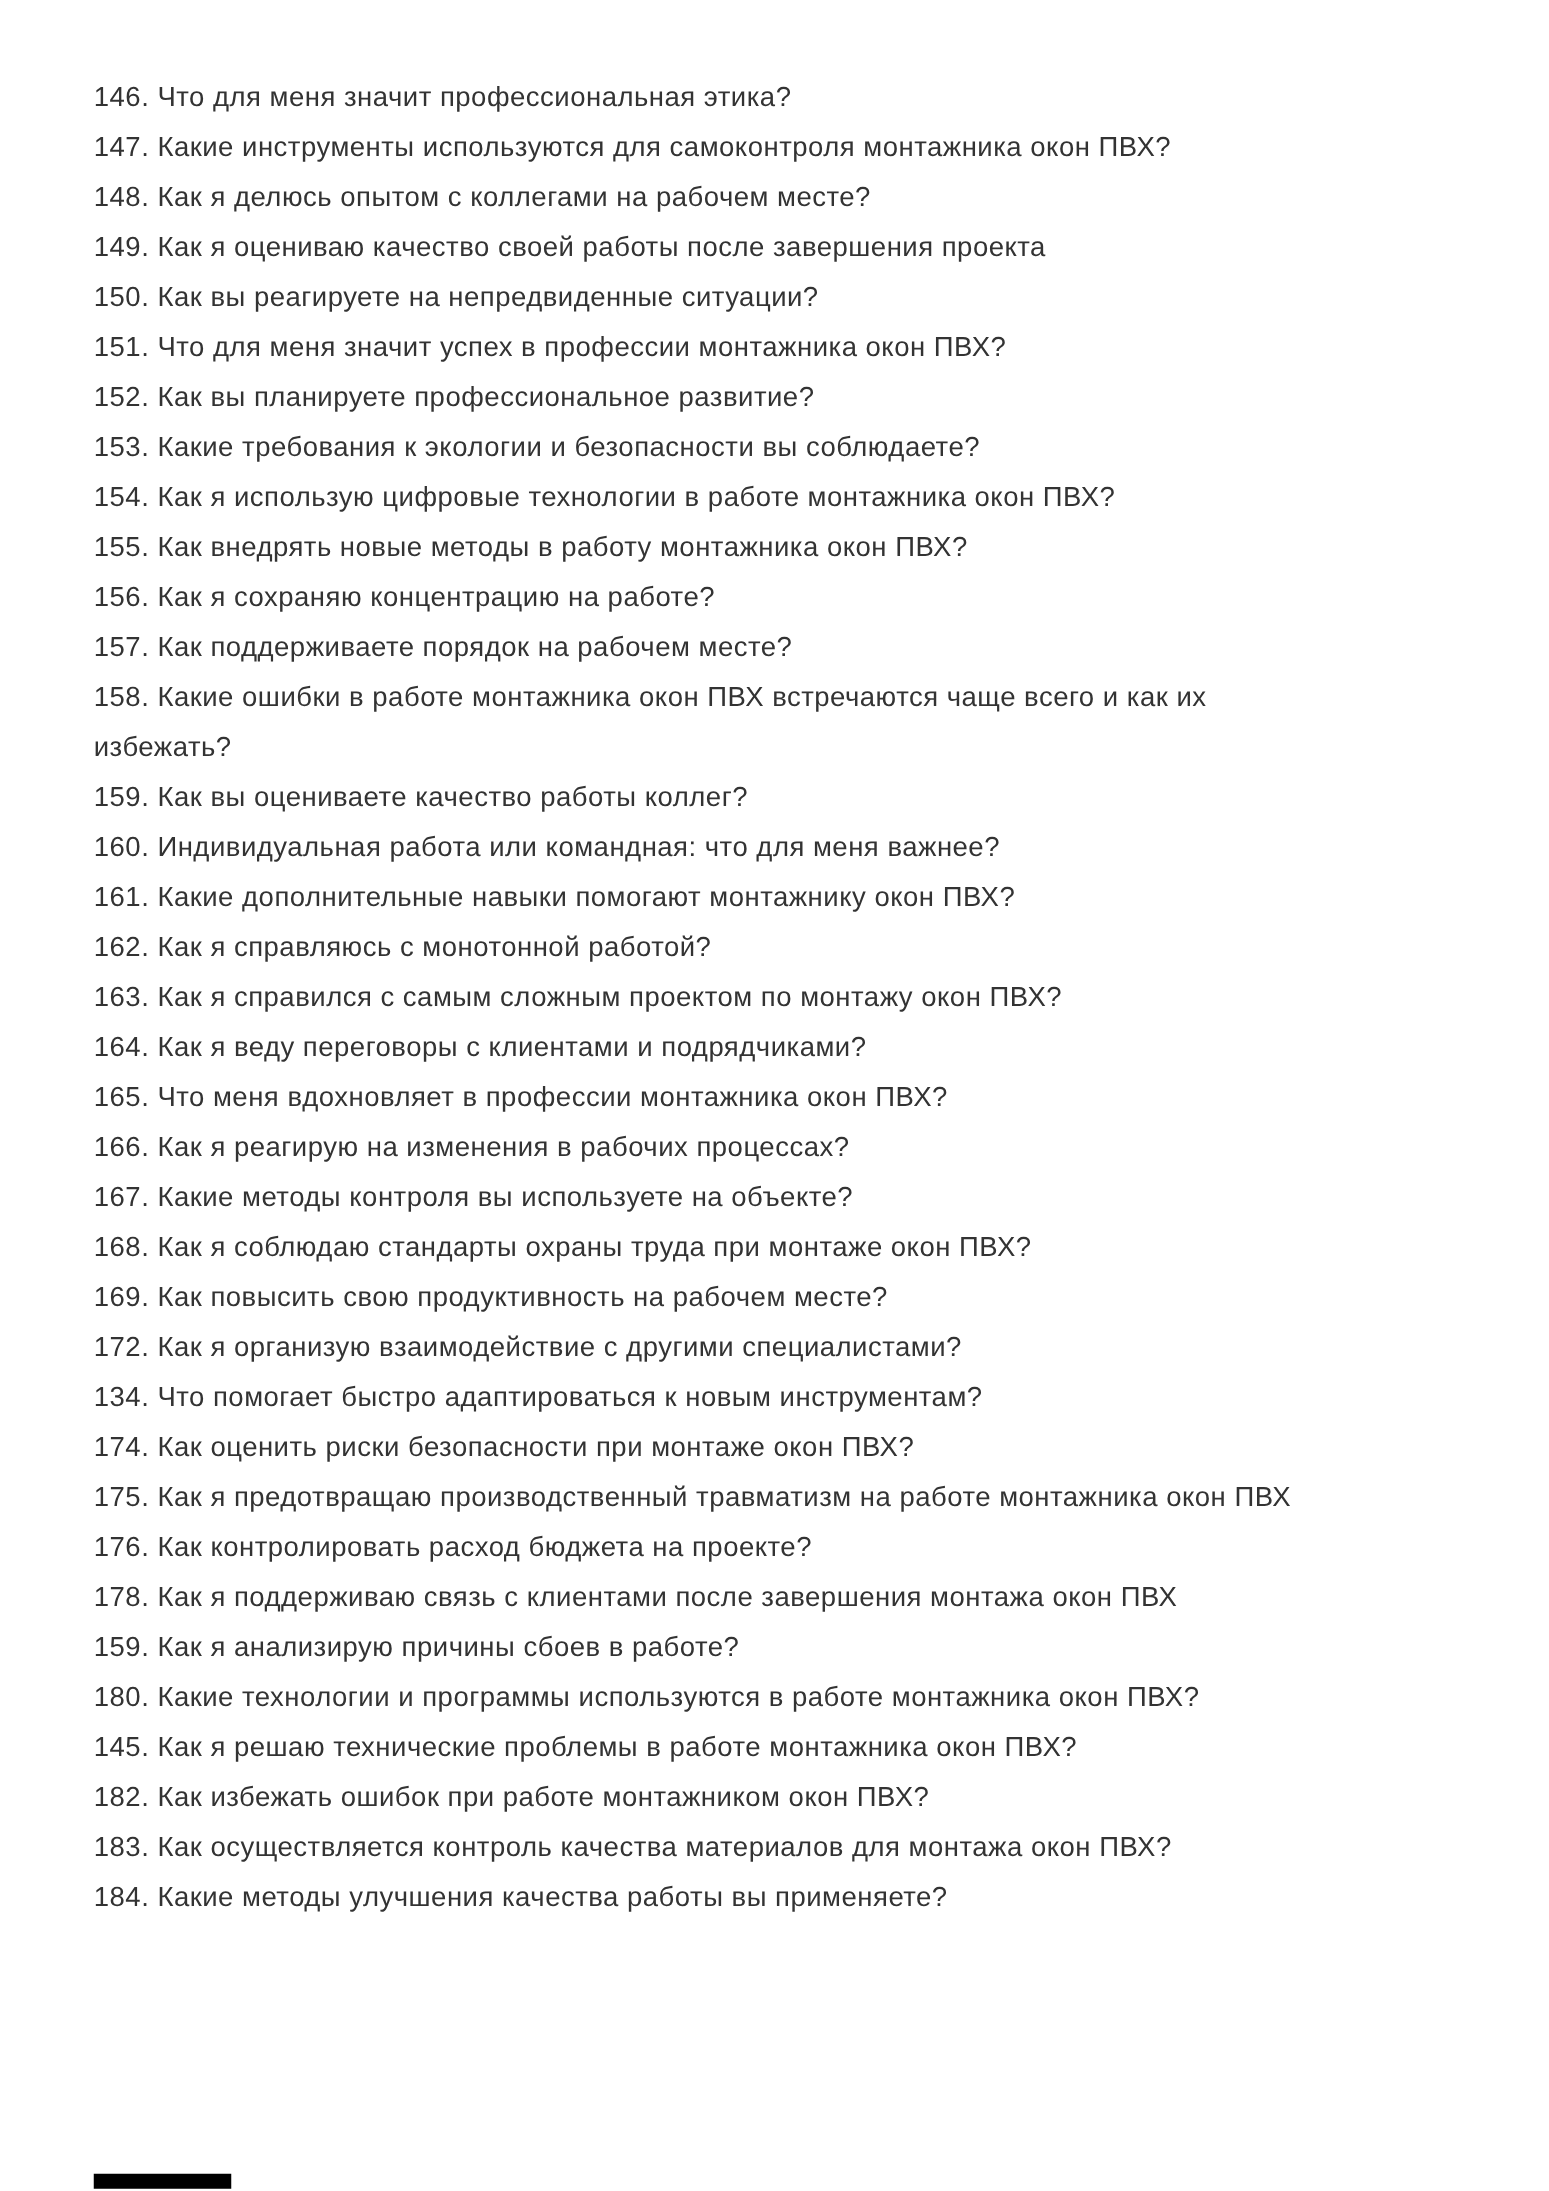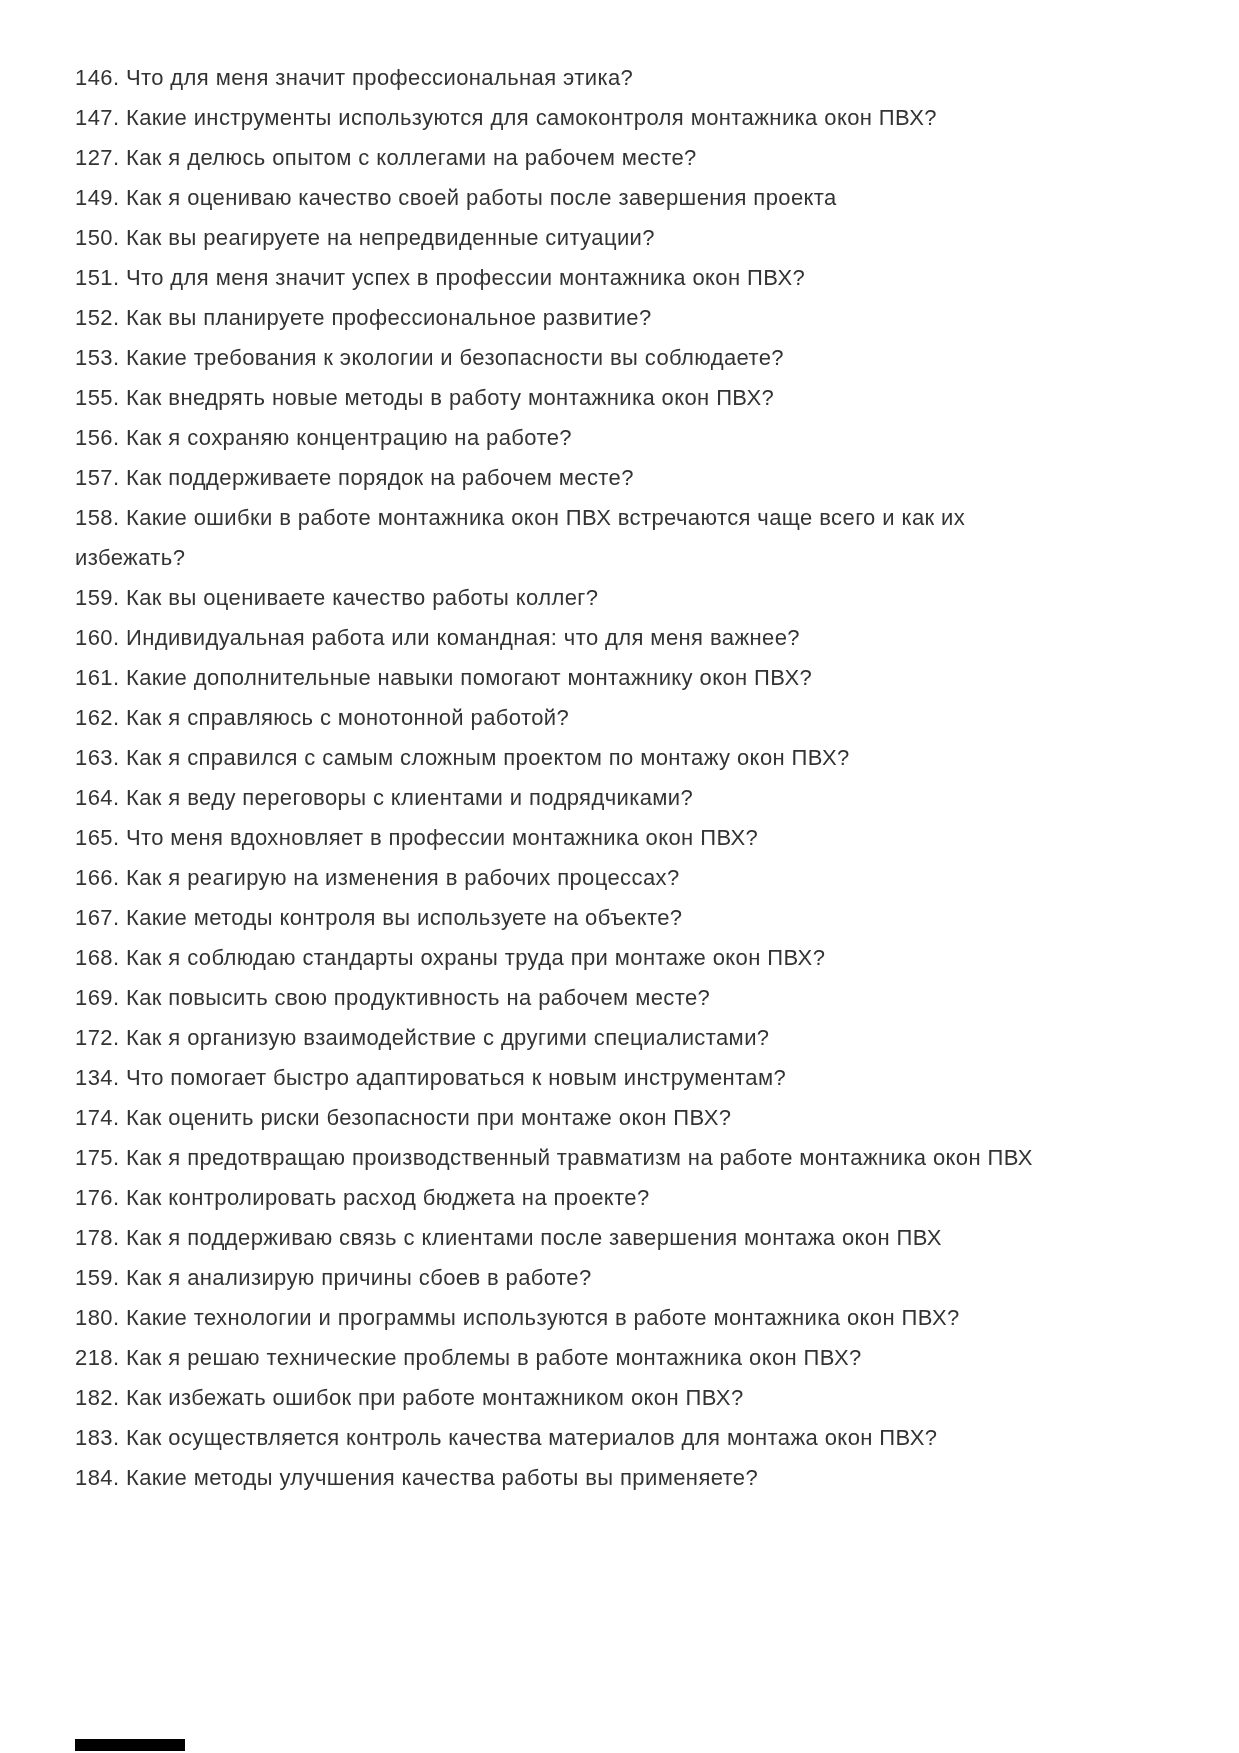--- a/index.html
+++ b/index.html
@@ -43,26 +43,27 @@
     background: #000000;
   }
 </style>
 </head>
 <body style="background: rgb(255, 255, 255);">
 
 <div class="page">
   <main class="question-list" style="color: rgb(51, 51, 51);">
       <div class="line"><span class="item-number">146.</span><span>&nbsp;Что для меня значит профессиональная этика?</span></div>
       <div class="line"><span class="item-number">147.</span><span>&nbsp;Какие инструменты используются для самоконтроля монтажника окон ПВХ?</span></div>
-      <div class="line"><span class="item-number">127.</span><span>&nbsp;Как я делюсь опытом с коллегами на рабочем месте?</span></div>
+      <div class="line"><span class="item-number">148.</span><span>&nbsp;Как я делюсь опытом с коллегами на рабочем месте?</span></div>
       <div class="line"><span class="item-number">149.</span><span>&nbsp;Как я оцениваю качество своей работы после завершения проекта</span></div>
       <div class="line"><span class="item-number">150.</span><span>&nbsp;Как вы реагируете на непредвиденные ситуации?</span></div>
       <div class="line"><span class="item-number">151.</span><span>&nbsp;Что для меня значит успех в профессии монтажника окон ПВХ?</span></div>
       <div class="line"><span class="item-number">152.</span><span>&nbsp;Как вы планируете профессиональное развитие?</span></div>
       <div class="line"><span class="item-number">153.</span><span>&nbsp;Какие требования к экологии и безопасности вы соблюдаете?</span></div>
+      <div class="line"><span class="item-number">154.</span><span>&nbsp;Как я использую цифровые технологии в работе монтажника окон ПВХ?</span></div>
       <div class="line"><span class="item-number">155.</span><span>&nbsp;Как внедрять новые методы в работу монтажника окон ПВХ?</span></div>
       <div class="line"><span class="item-number">156.</span><span>&nbsp;Как я сохраняю концентрацию на работе?</span></div>
       <div class="line"><span class="item-number">157.</span><span>&nbsp;Как поддерживаете порядок на рабочем месте?</span></div>
       <div class="line"><span class="item-number">158.</span><span>&nbsp;Какие ошибки в работе монтажника окон ПВХ встречаются чаще всего и как их</span></div>
       <div class="line"><span>избежать?</span></div>
       <div class="line"><span class="item-number">159.</span><span>&nbsp;Как вы оцениваете качество работы коллег?</span></div>
       <div class="line"><span class="item-number">160.</span><span>&nbsp;Индивидуальная работа или командная: что для меня важнее?</span></div>
       <div class="line"><span class="item-number">161.</span><span>&nbsp;Какие дополнительные навыки помогают монтажнику окон ПВХ?</span></div>
       <div class="line"><span class="item-number">162.</span><span>&nbsp;Как я справляюсь с монотонной работой?</span></div>
       <div class="line"><span class="item-number">163.</span><span>&nbsp;Как я справился с самым сложным проектом по монтажу окон ПВХ?</span></div>
@@ -73,19 +74,19 @@
       <div class="line"><span class="item-number">168.</span><span>&nbsp;Как я соблюдаю стандарты охраны труда при монтаже окон ПВХ?</span></div>
       <div class="line"><span class="item-number">169.</span><span>&nbsp;Как повысить свою продуктивность на рабочем месте?</span></div>
       <div class="line"><span class="item-number">172.</span><span>&nbsp;Как я организую взаимодействие с другими специалистами?</span></div>
       <div class="line"><span class="item-number">134.</span><span>&nbsp;Что помогает быстро адаптироваться к новым инструментам?</span></div>
       <div class="line"><span class="item-number">174.</span><span>&nbsp;Как оценить риски безопасности при монтаже окон ПВХ?</span></div>
       <div class="line"><span class="item-number">175.</span><span>&nbsp;Как я предотвращаю производственный травматизм на работе монтажника окон ПВХ</span></div>
       <div class="line"><span class="item-number">176.</span><span>&nbsp;Как контролировать расход бюджета на проекте?</span></div>
       <div class="line"><span class="item-number">178.</span><span>&nbsp;Как я поддерживаю связь с клиентами после завершения монтажа окон ПВХ</span></div>
       <div class="line"><span class="item-number">159.</span><span>&nbsp;Как я анализирую причины сбоев в работе?</span></div>
       <div class="line"><span class="item-number">180.</span><span>&nbsp;Какие технологии и программы используются в работе монтажника окон ПВХ?</span></div>
-      <div class="line"><span class="item-number">218.</span><span>&nbsp;Как я решаю технические проблемы в работе монтажника окон ПВХ?</span></div>
+      <div class="line"><span class="item-number">145.</span><span>&nbsp;Как я решаю технические проблемы в работе монтажника окон ПВХ?</span></div>
       <div class="line"><span class="item-number">182.</span><span>&nbsp;Как избежать ошибок при работе монтажником окон ПВХ?</span></div>
       <div class="line"><span class="item-number">183.</span><span>&nbsp;Как осуществляется контроль качества материалов для монтажа окон ПВХ?</span></div>
       <div class="line"><span class="item-number">184.</span><span>&nbsp;Какие методы улучшения качества работы вы применяете?</span></div>
     </main>
   <div class="footer-bar" style="background: rgb(0, 0, 0);"></div>
 </div>
 
 </body></html>

